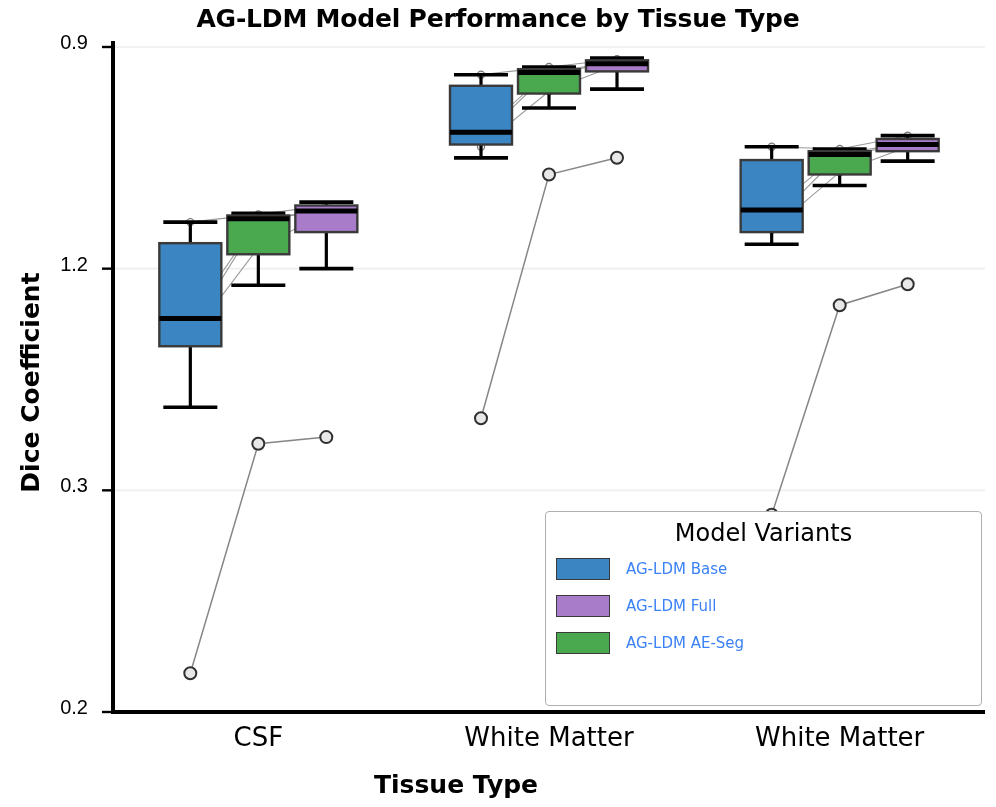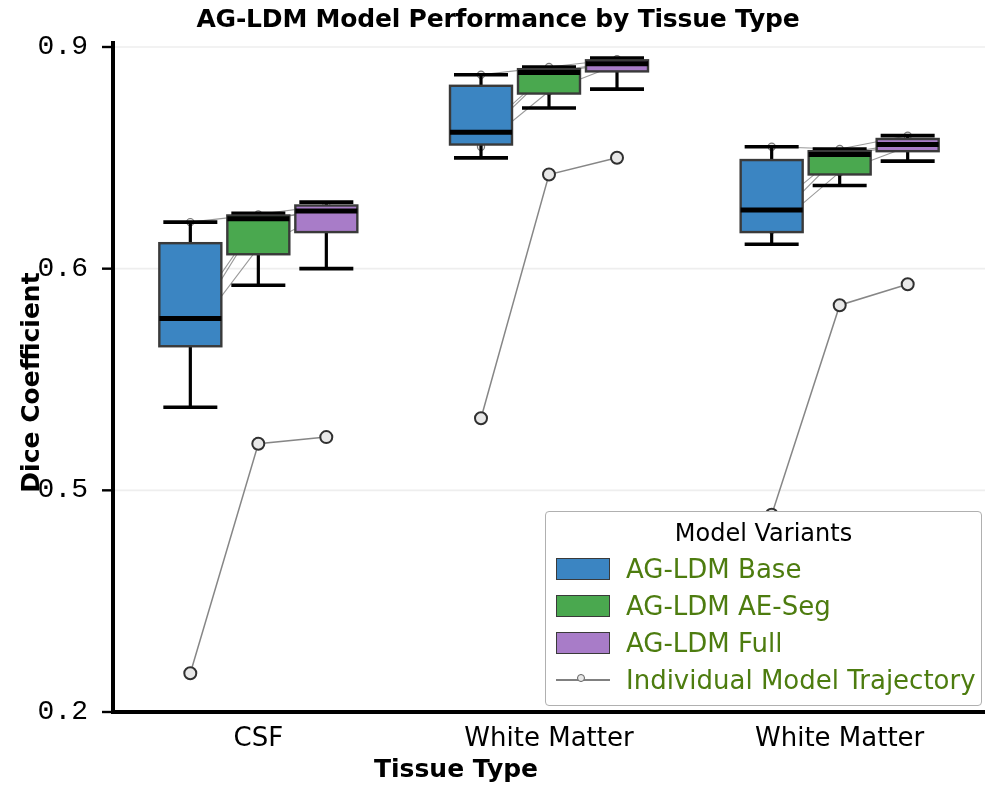--- a/index.html
+++ b/index.html
@@ -39,36 +39,36 @@
   }
   .axis-label {
     position: absolute;
     font-family: "DejaVu Sans", sans-serif;
     font-weight: bold;
     font-size: 25px;
     color: #000000;
   }
   #xlabel {
     left: 0;
-    top: 754px;
+    top: 770px;
     width: 912px;
     text-align: center;
   }
   #ylabel {
     left: -90px;
     top: 368px;
     width: 240px;
     text-align: center;
     transform: rotate(-90deg);
     transform-origin: center center;
   }
   .tick-label-y {
     position: absolute;
-    font-family: Liberation Mono, monospace;
-    font-size: 28px;
+    font-family: Liberation Sans, sans-serif;
+    font-size: 20px;
     color: #000000;
     text-align: right;
     width: 80px;
     left: 8px;
   }
   .tick-label-x {
     position: absolute;
     font-family: "DejaVu Sans", sans-serif;
     font-size: 26px;
     color: #000000;
@@ -131,22 +131,22 @@
     top: 5.5px;
     width: 8px;
     height: 8px;
     border-radius: 50%;
     background: #e8e8e8;
     border: 1.6px solid #606060;
     box-sizing: border-box;
   }
   .legend-label {
     font-family: "DejaVu Sans", sans-serif;
-    font-size: 26px;
-    color: #4d7c0f;
+    font-size: 15px;
+    color: #3b82f6;
     white-space: nowrap;
   }
 </style>
 </head>
 <body>
 
 <div id="figure">
 
   <div id="chart-title">AG-LDM Model Performance by Tissue Type</div>
 
@@ -275,45 +275,41 @@
       <line x1="102" x2="113" y1="490.33333333333337" y2="490.33333333333337" stroke="#000" stroke-width="2.4"></line>
       <line x1="102" x2="113" y1="268.66666666666674" y2="268.66666666666674" stroke="#000" stroke-width="2.4"></line>
       <line x1="102" x2="113" y1="47" y2="47" stroke="#000" stroke-width="2.4"></line>
     </svg>
 
   <div class="axis-label" id="ylabel">Dice Coefficient</div>
   <div class="axis-label" id="xlabel">Tissue Type</div>
 
   <div id="ytick-container">
       <div class="tick-label-y" style="top: 696px;">0.2</div>
-      <div class="tick-label-y" style="top: 474.333px;">0.5</div>
-      <div class="tick-label-y" style="top: 252.667px;">0.6</div>
+      <div class="tick-label-y" style="top: 474.333px;">0.3</div>
+      <div class="tick-label-y" style="top: 252.667px;">1.2</div>
       <div class="tick-label-y" style="top: 31px;">0.9</div>
     </div>
   <div id="xtick-container">
       <div class="tick-label-x" style="left: 108.333px; width: 300px;">CSF</div>
       <div class="tick-label-x" style="left: 399px; width: 300px;">White Matter</div>
       <div class="tick-label-x" style="left: 689.667px; width: 300px;">White Matter</div>
     </div>
 
   <div id="legend-box">
     <div id="legend-title">Model Variants</div>
     <div id="legend-rows">
         <div class="legend-row">
           <span class="legend-swatch" style="background: rgb(59, 133, 194);"></span>
           <span class="legend-label">AG-LDM Base</span>
         </div>
         <div class="legend-row">
-          <span class="legend-swatch" style="background: rgb(74, 168, 79);"></span>
-          <span class="legend-label">AG-LDM AE-Seg</span>
-        </div>
-        <div class="legend-row">
           <span class="legend-swatch" style="background: rgb(168, 124, 200);"></span>
           <span class="legend-label">AG-LDM Full</span>
         </div>
         <div class="legend-row">
-          <span class="legend-line"></span>
-          <span class="legend-label">Individual Model Trajectory</span>
+          <span class="legend-swatch" style="background: rgb(74, 168, 79);"></span>
+          <span class="legend-label">AG-LDM AE-Seg</span>
         </div>
       </div>
   </div>
 
 </div>
 
 </body></html>

